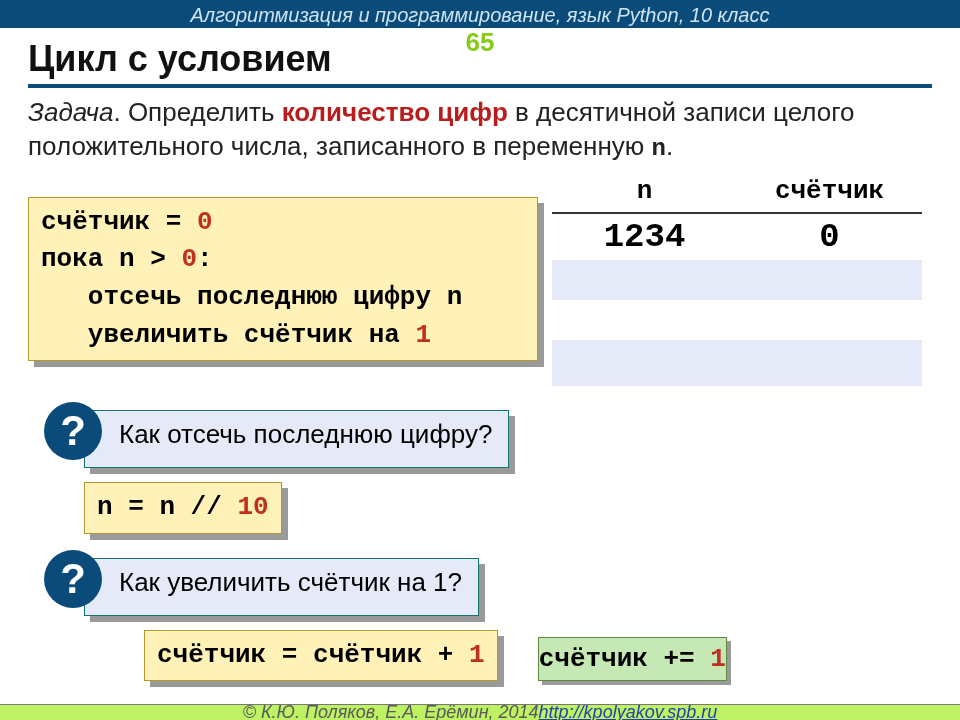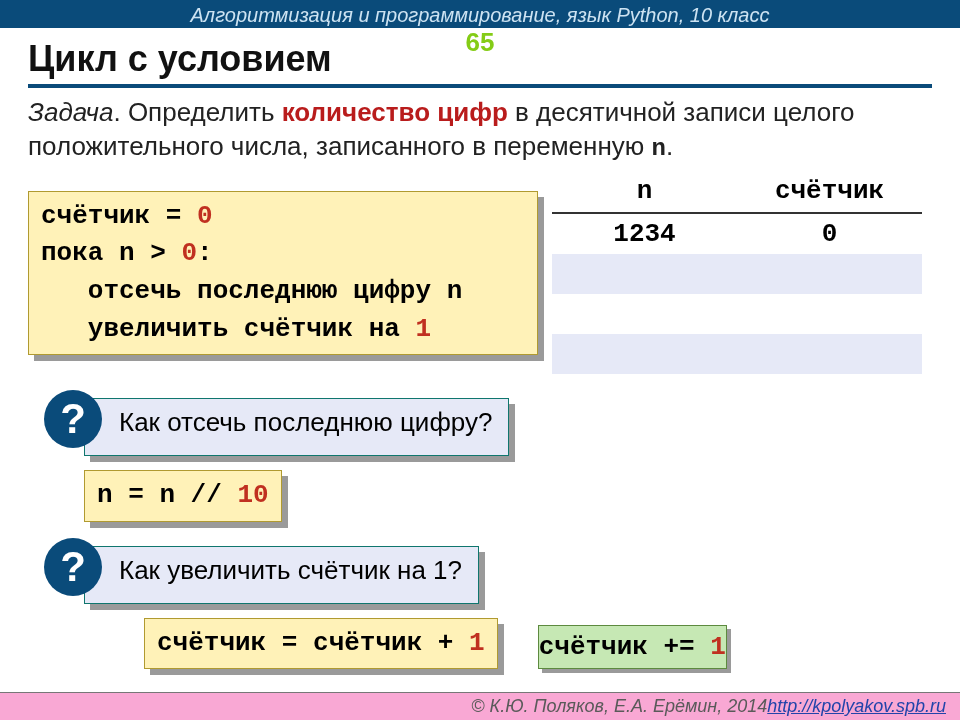--- a/index.html
+++ b/index.html
@@ -105,21 +105,21 @@
     display: flex;
     min-height: 40px;
     align-items: center;
   }
   .trow.alt { background: #e6e9f7; }
   .trow div {
     flex: 1;
     text-align: center;
     font-family: "Courier New", monospace;
     font-weight: bold;
-    font-size: 26px;
+    font-size: 34px;
     padding: 4px 0;
   }
   .qblock {
     position: relative;
     margin-top: 24px;
     margin-left: 56px;
   }
   .qbox {
     background: #e6e9f7;
     border: 1px solid #0f766e;
@@ -153,26 +153,26 @@
     align-items: flex-end;
     gap: 40px;
     margin-top: 14px;
     margin-left: 116px;
   }
   .footer {
     position: absolute;
     bottom: 0;
     left: 0;
     right: 0;
-    height: 28px;
+    height: 16px;
     padding: 0 14px;
     border-top: 1px solid #777;
-    background: #f9a8d4;
-    display: flex;
-    justify-content: flex-end;
+    background: #bef264;
+    display: flex;
+    justify-content: center;
     align-items: center;
     font-style: italic;
     font-size: 18px;
     color: #5a5a5a;
   }
   .footer .link {
     color: #2244aa;
     text-decoration: underline;
   }
 </style>

